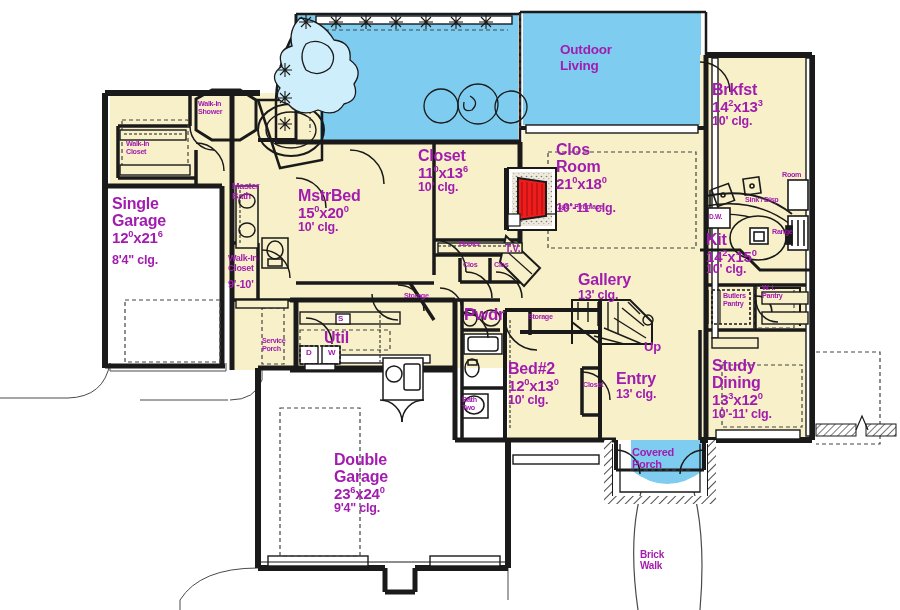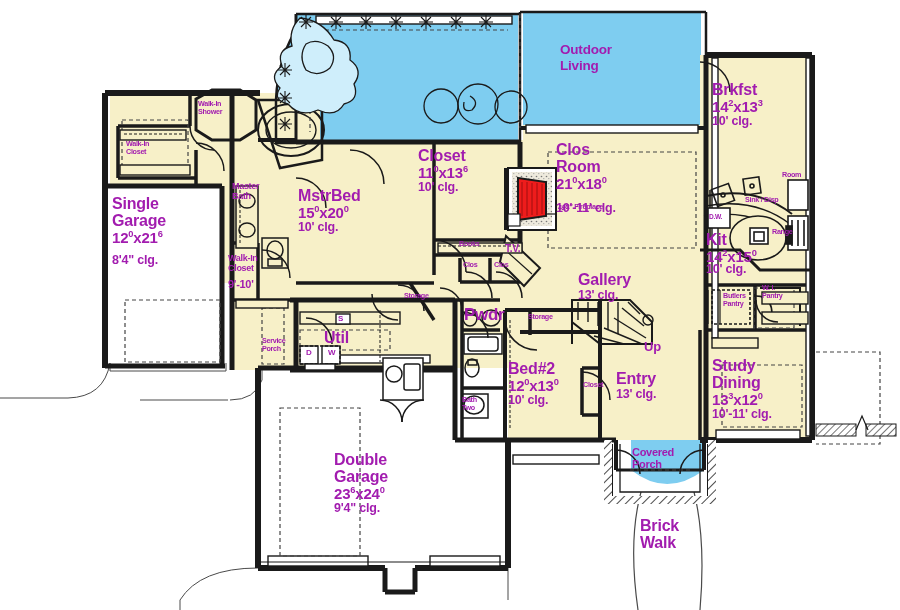--- a/index.html
+++ b/index.html
@@ -573,21 +573,21 @@
 <div class="lbl sm" style="left:632px;top:447px;width:70px;font-size:11px;">
   <div>Covered</div>
   <div>Porch</div>
 </div>
 
 <div class="lbl xs" style="left:262px;top:337px;width:30px;">
   <div>Service</div>
   <div>Porch</div>
 </div>
 
-<div class="lbl" style="left:640px;top:518px;width:60px;font-size:16px;">
+<div class="lbl" style="left:640px;top:550px;width:60px;font-size:10px;">
   <div>Brick</div>
   <div>Walk</div>
 </div>
 
 <div class="lbl xs" style="left:306px;top:349px;width:12px;font-size:8px;">D</div>
 <div class="lbl xs" style="left:328px;top:349px;width:12px;font-size:8px;">W</div>
 <div class="lbl xs" style="left:745px;top:196px;width:56px;">Sink / Disp</div>
 <div class="lbl xs" style="left:709px;top:213px;width:22px;font-size:6.6px;">D.W.</div>
 <div class="lbl xs" style="left:772px;top:222px;width:30px;margin-top:6px;">Range</div>
 <div class="lbl xs" style="left:782px;top:171px;width:26px;">Room</div>

